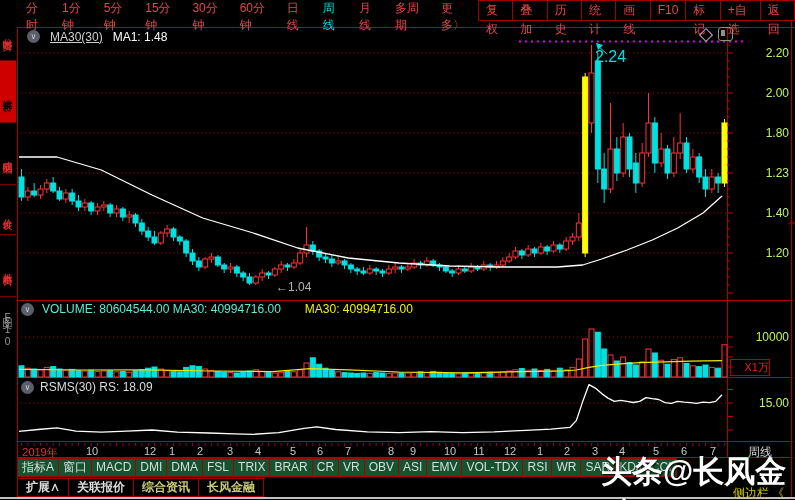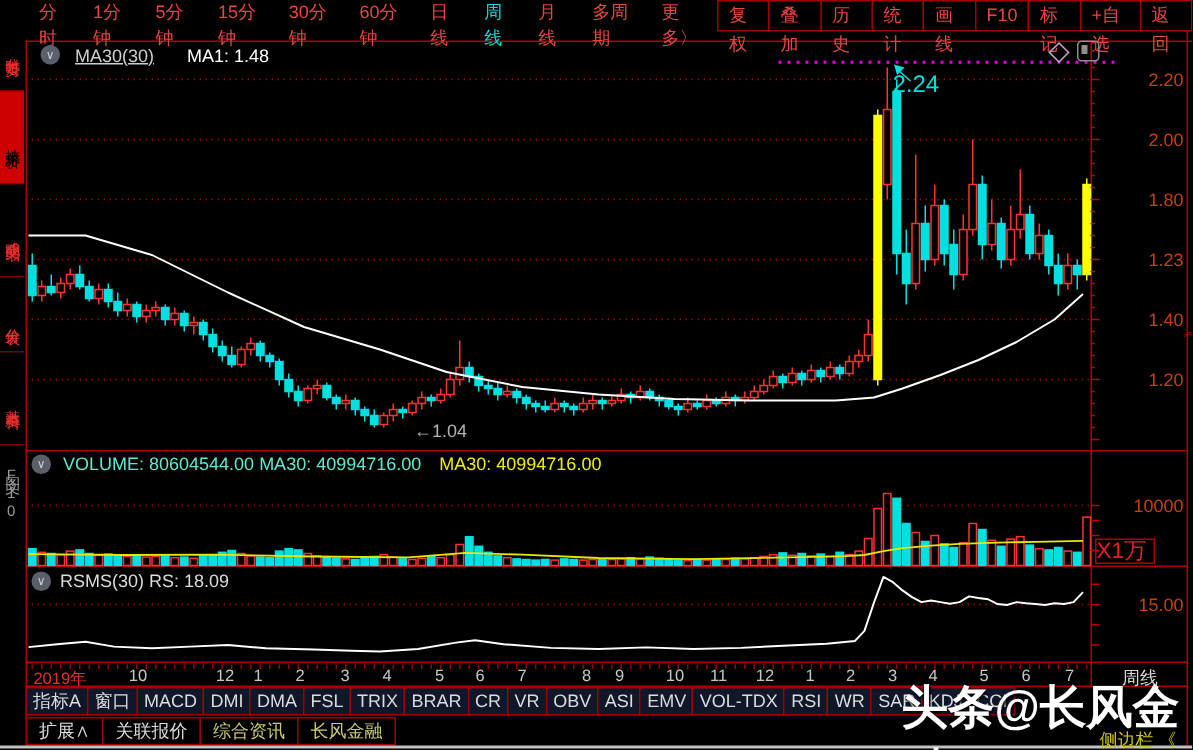--- a/index.html
+++ b/index.html
@@ -23,40 +23,40 @@
              font-size:10px;letter-spacing:1px;text-align:center;padding-top:3px;
              border-top:1px solid #7a0000;overflow:hidden;}
   .side-item:first-child{border-top:none;}
   .side-item.active{background:#cf0000;color:#000;}
   .side-item.muted{color:#9a9a9a;}
 
   .infobar{position:absolute;left:21px;top:29px;height:15px;display:flex;align-items:center;
            font-size:12px;color:#d6d6d6;z-index:3;}
   .chev{width:13px;height:13px;border-radius:50%;background:#5a5f6a;color:#c9ced8;font-size:8px;
         line-height:13px;text-align:center;margin:0 6px;display:inline-block;}
-  .ma1{color:#ffffff;margin-left:22px;}
+  .ma1{color:#ffffff;margin-left:10px;}
   .mapar{color:#cfcfcf;margin-left:4px;text-decoration:underline;}
 
   .vol-header{position:absolute;left:15px;top:302px;display:flex;align-items:center;font-size:12px;z-index:3;}
   .vol-main{color:#5eead4;margin-left:2px;}
-  .vol-ma{color:#f0f000;margin-left:12px;}
+  .vol-ma{color:#f0f000;margin-left:24px;}
   .rs-header{position:absolute;left:15px;top:380px;display:flex;align-items:center;font-size:12px;color:#dcdcdc;z-index:3;}
 
-  .plabel{position:absolute;right:6px;width:56px;text-align:right;color:#c2410c;font-size:12px;z-index:2;}
+  .plabel{position:absolute;right:6px;width:56px;text-align:right;color:#bef264;font-size:12px;z-index:2;}
   .unit-box{position:absolute;left:730px;top:359px;width:38px;height:15px;border:1px solid #b00000;
-            color:#e02020;font-size:15px;text-align:left;line-height:15px;z-index:2;}
+            color:#e02020;font-size:11px;text-align:right;line-height:15px;z-index:2;}
 
   .dlabel{position:absolute;top:445px;transform:translateX(-50%);color:#c8c8c8;font-size:11px;z-index:2;}
   .dlabel.year{color:#e03030;}
   .period-label{position:absolute;left:748px;top:444px;color:#d8d8d8;font-size:12px;z-index:2;}
 
   .tabs{position:absolute;left:18px;top:458px;height:19px;display:flex;z-index:3;}
   .tab{border:1px solid #a00000;margin-left:-1px;color:#dcdcdc;font-size:12px;line-height:17px;
-       padding:0 4px;background:#0f172a;}
-  .btabs{position:absolute;left:18px;top:478px;height:19px;display:flex;z-index:3;}
+       padding:0 4px;background:#14532d;}
+  .btabs{position:absolute;left:18px;top:478px;height:19px;display:flex;z-index:3;font-weight:bold;}
   .btab{border:1px solid #a00000;margin-left:-1px;color:#dcdcdc;font-size:12px;line-height:17px;
         padding:0 8px;background:#000;}
   .btab.accent{color:#cbcb72;}
 
   .anno-high{position:absolute;left:595px;top:48px;color:#00e0e0;font-size:16px;z-index:2;}
   .anno-low{position:absolute;left:276px;top:280px;color:#b4b4b4;font-size:12px;z-index:2;}
 
   .wm{position:absolute;left:601px;top:451px;font-size:31px;font-weight:bold;color:#fefefe;
       z-index:9;text-shadow:1px 1px 2px #000;}
   .sidenote{position:absolute;left:733px;top:485px;color:#cfc400;font-size:12px;z-index:8;}

